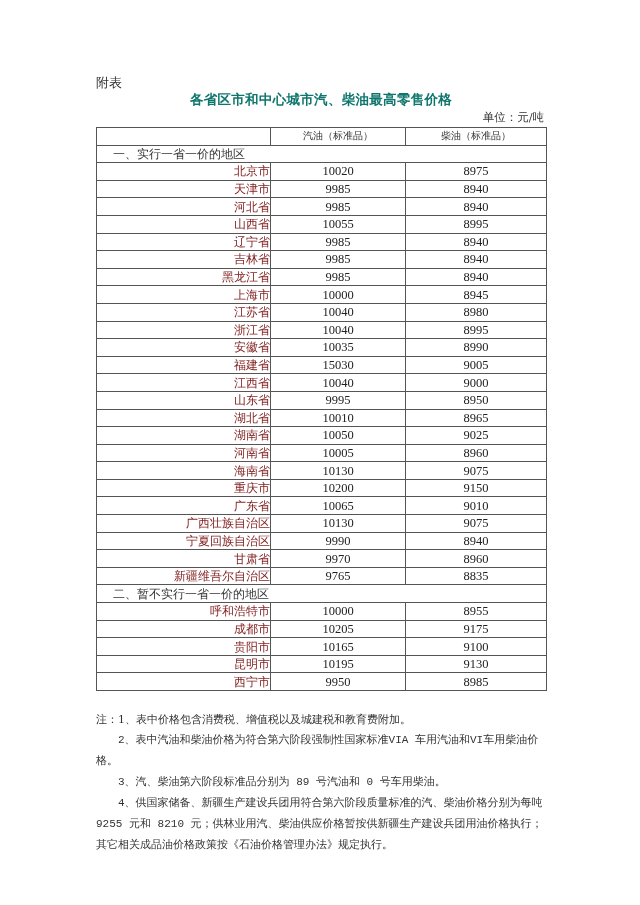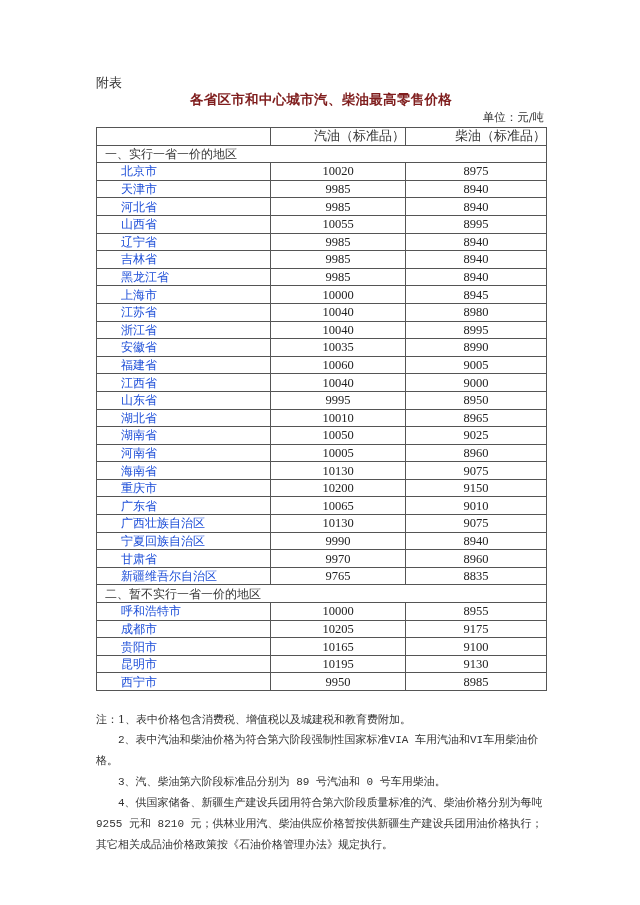--- a/index.html
+++ b/index.html
@@ -27,21 +27,21 @@
       color: #333;
     }
     .doc-title {
       position: absolute;
       left: 96px; top: 91px;
       width: 450px;
       text-align: center;
       font-family: Liberation Sans, sans-serif;
       font-weight: bold;
       font-size: 13.5px;
-      color: #7f1d1d;
+      color: #0f766e;
       letter-spacing: 0.3px;
     }
     .unit-label {
       position: absolute;
       right: 96px; top: 110px;
       font-size: 11.5px;
       color: #333;
     }
     table.price-table {
       position: absolute;
@@ -57,38 +57,38 @@
       padding: 0;
       line-height: 16px;
       font-weight: normal;
       overflow: hidden;
       white-space: nowrap;
     }
     .price-table col.c1 { width: 174px; }
     .price-table col.c2 { width: 135px; }
     .price-table col.c3 { width: 141px; }
     .price-table th {
-      text-align: right;
-      font-size: 13px;
+      text-align: center;
+      font-size: 10px;
       color: #333;
     }
     .price-table td.region {
       padding-left: 24px;
-      text-align: left;
-      color: #1d4ed8;
+      text-align: right;
+      color: #7f1d1d;
     }
     .price-table td.num {
       text-align: center;
       font-family: "Liberation Serif", "DejaVu Serif", serif;
       font-size: 12.5px;
       color: #222;
     }
     .price-table td.section {
       text-align: left;
-      padding-left: 8px;
+      padding-left: 16px;
       color: #333;
     }
     .notes {
       position: absolute;
       left: 96px; top: 709px;
       width: 452px;
       font-size: 11px;
       line-height: 21px;
       color: #333;
     }
@@ -182,21 +182,21 @@
           <td class="num">10040</td>
           <td class="num">8995</td>
         </tr>
         <tr>
           <td class="region">安徽省</td>
           <td class="num">10035</td>
           <td class="num">8990</td>
         </tr>
         <tr>
           <td class="region">福建省</td>
-          <td class="num">10060</td>
+          <td class="num">15030</td>
           <td class="num">9005</td>
         </tr>
         <tr>
           <td class="region">江西省</td>
           <td class="num">10040</td>
           <td class="num">9000</td>
         </tr>
         <tr>
           <td class="region">山东省</td>
           <td class="num">9995</td>

